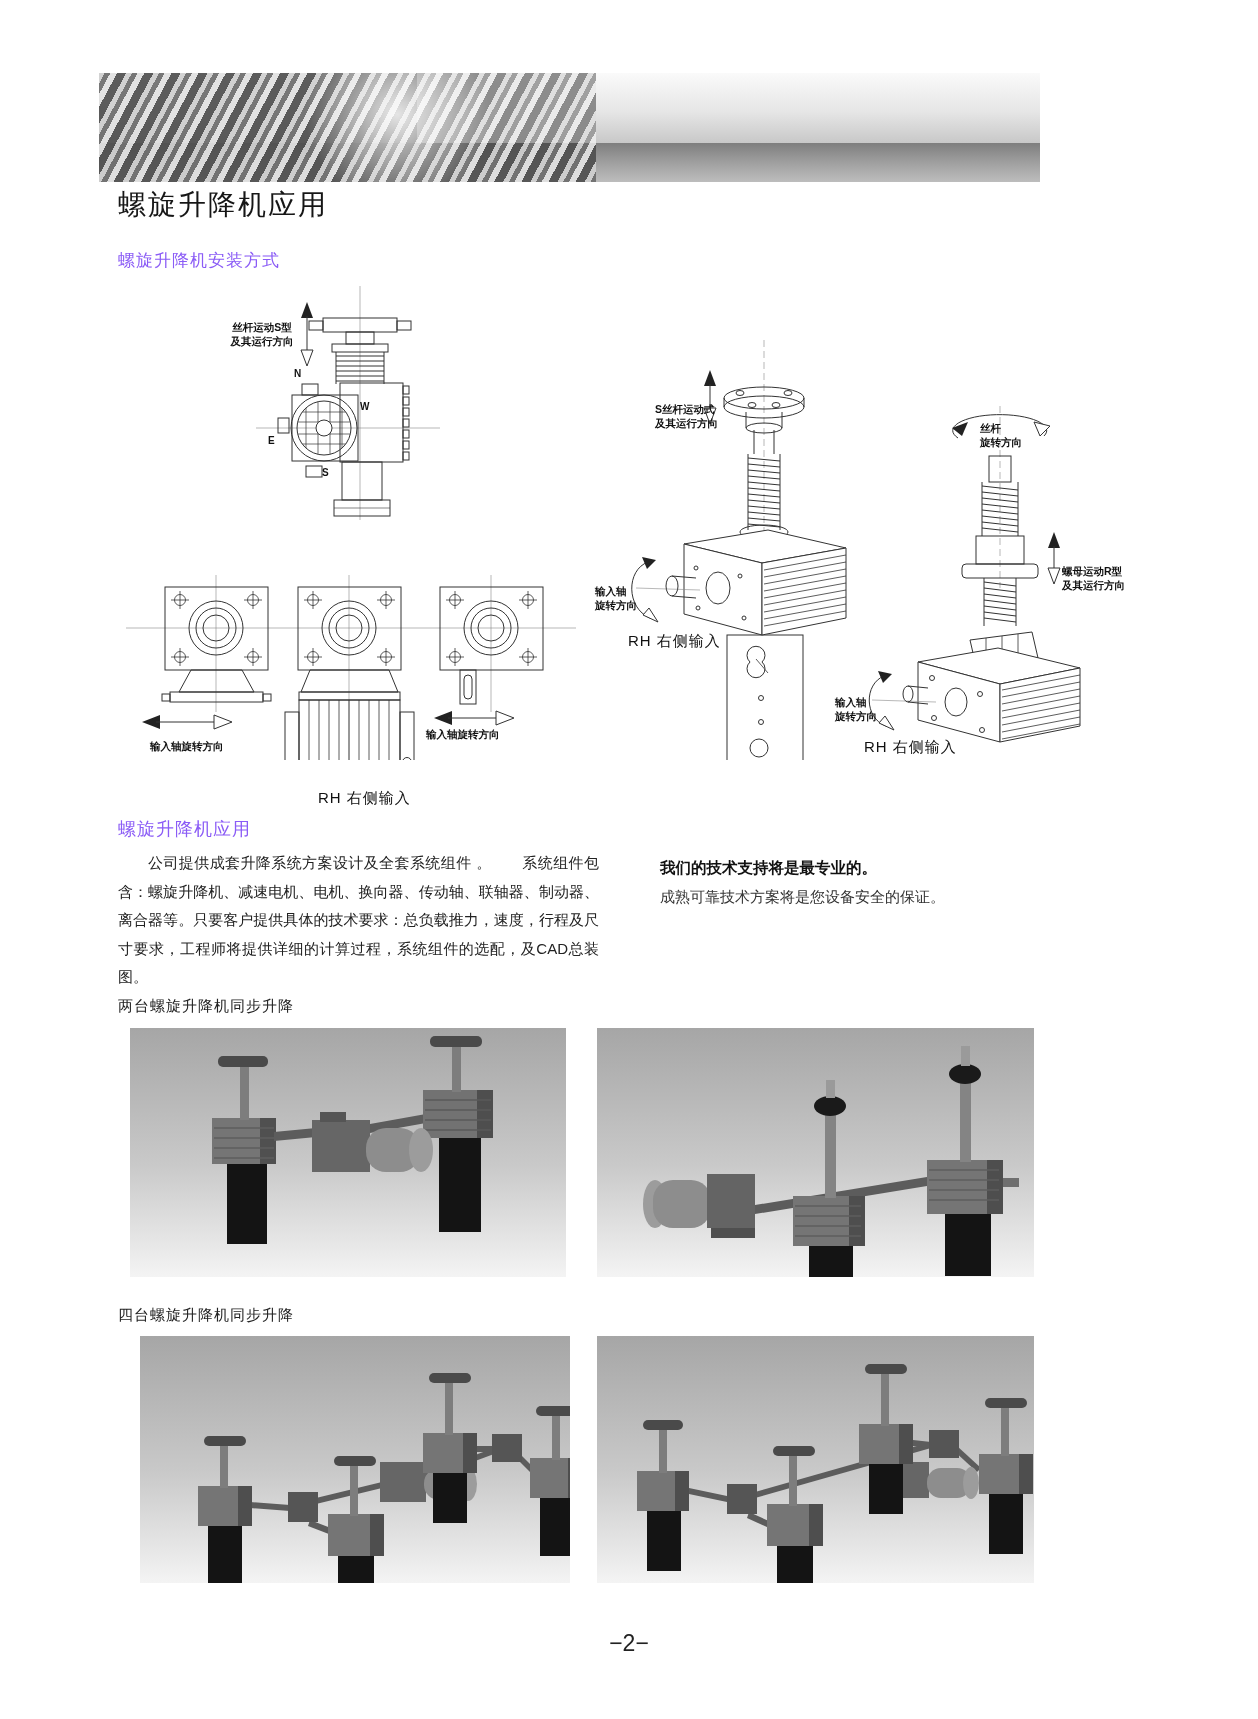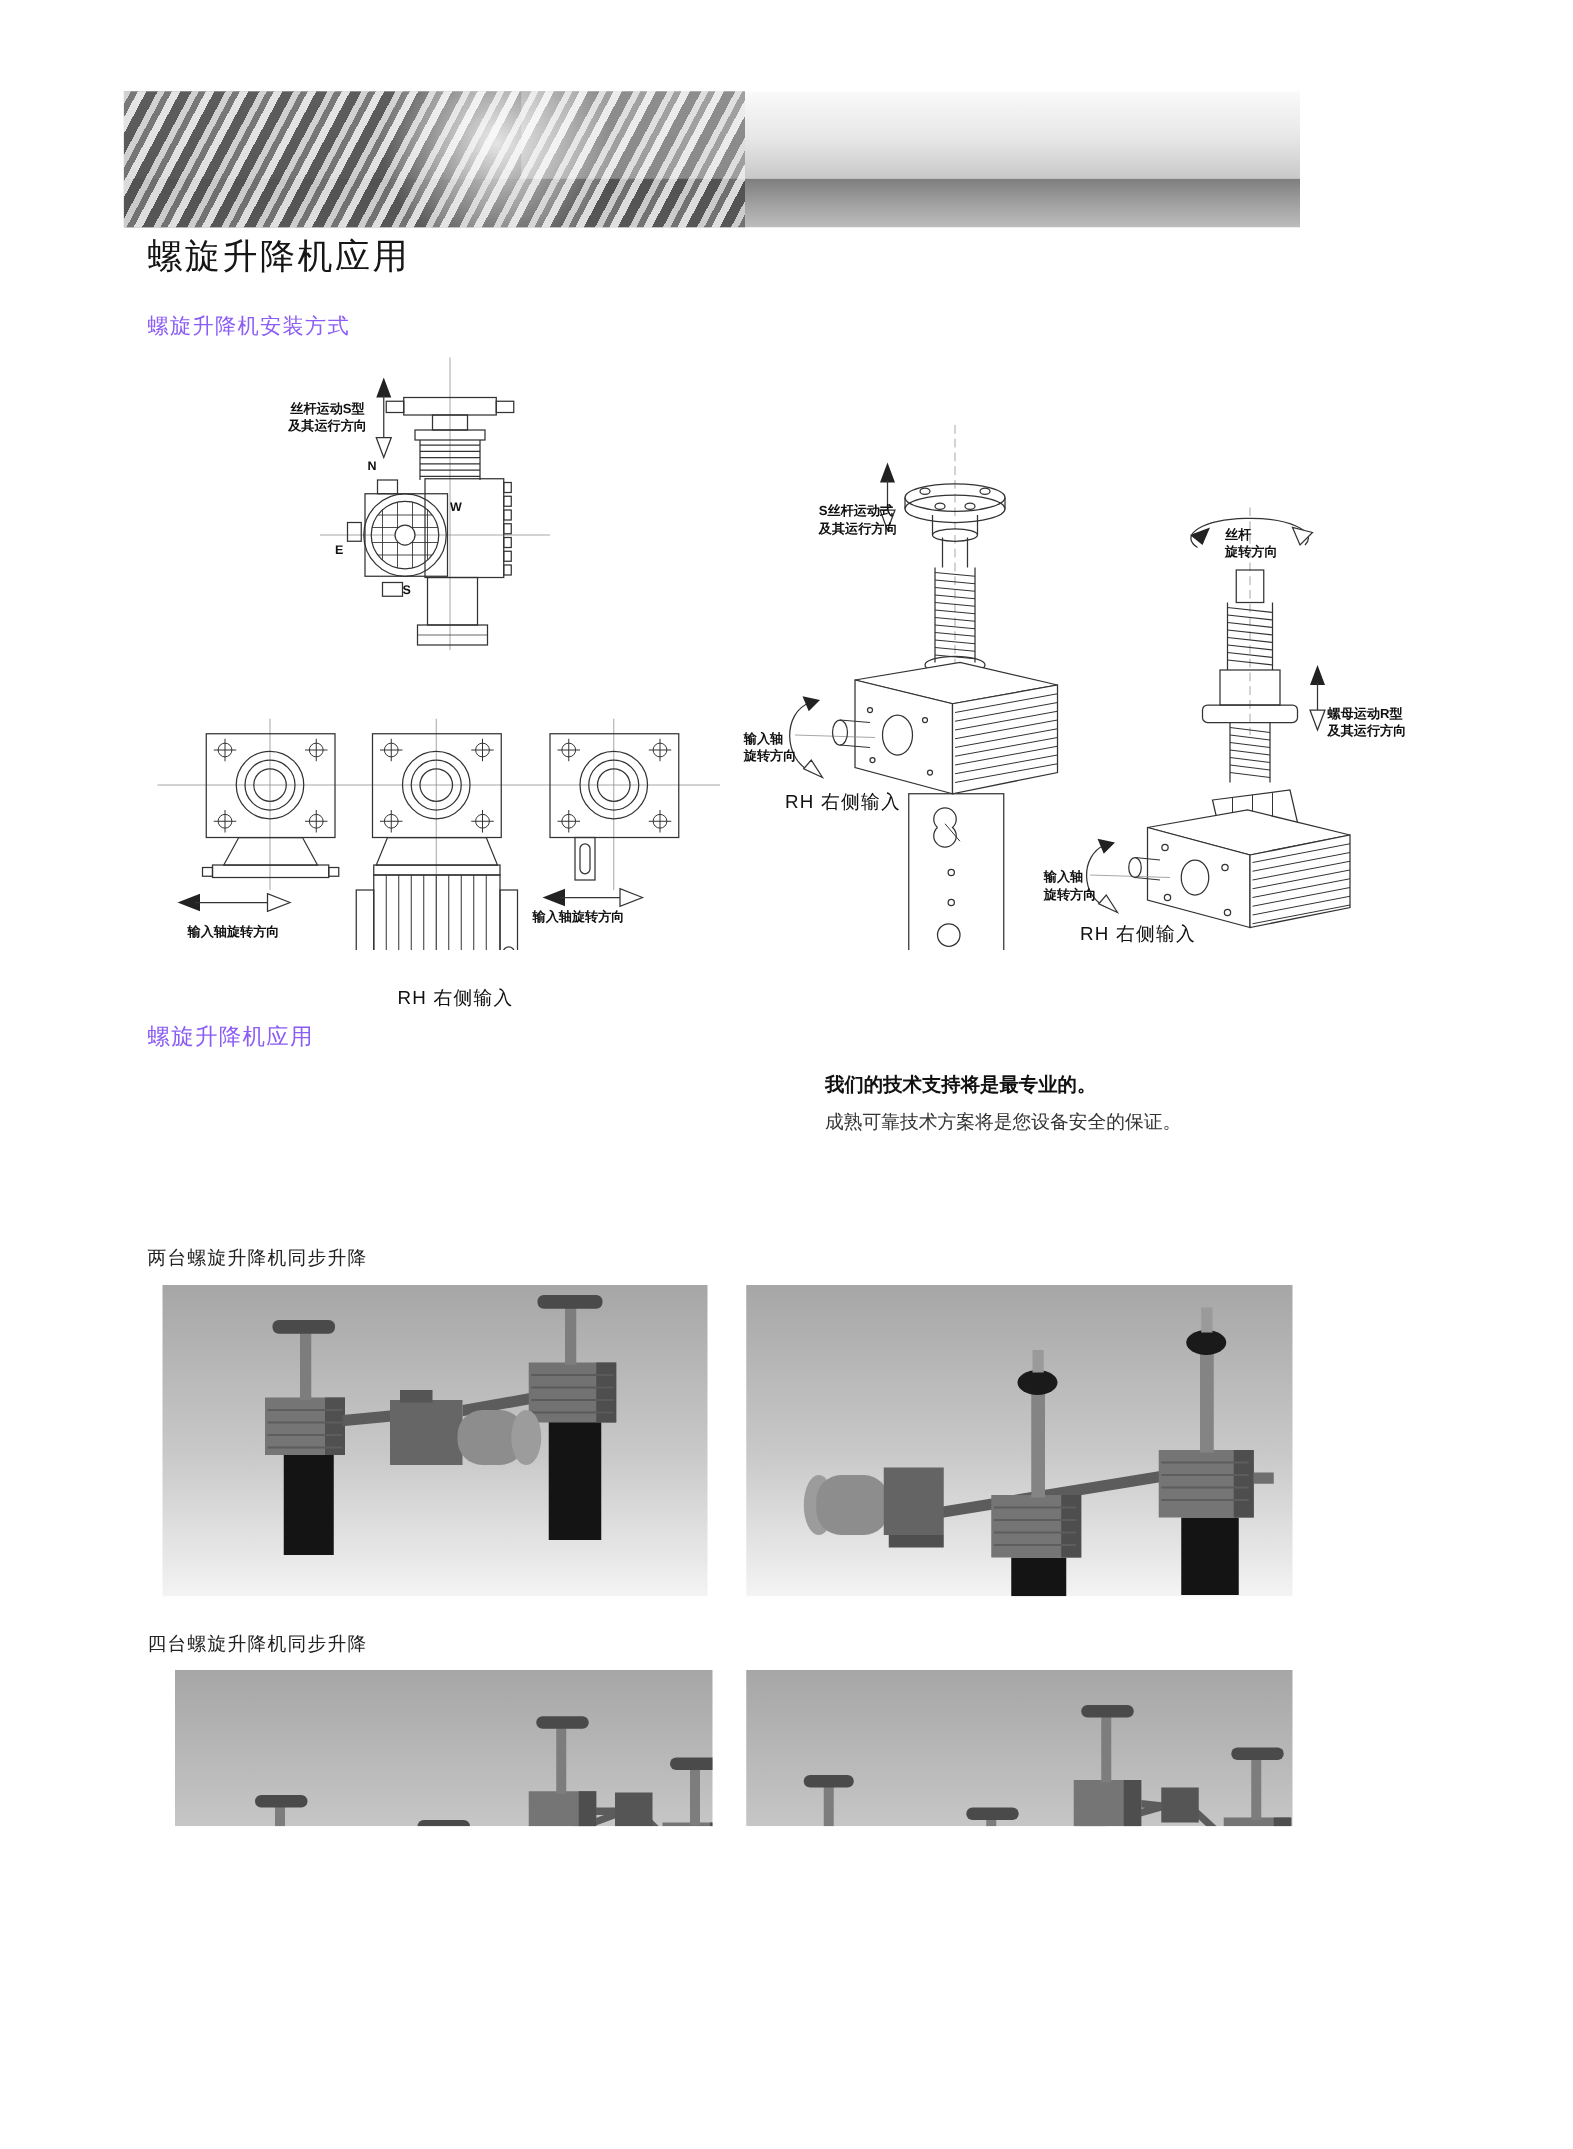--- a/index.html
+++ b/index.html
@@ -1,16 +1,16 @@
 <!DOCTYPE html>
 <html><head>
 <meta charset="utf-8">
 <style>
   html,body{margin:0;padding:0;background:#ffffff;}
-  .page{position:relative;width:1258px;height:1461px;background:#fff;overflow:hidden;
+  .page{position:relative;width:1258px;height:1719px;background:#fff;overflow:hidden;
         font-family:"Liberation Sans","DejaVu Sans",sans-serif;color:#1c1c1c;}
   .abs{position:absolute;}
   
   .banner{left:99px;top:73px;width:941px;height:109px;overflow:hidden;}
   .banner-top{left:0;top:0;width:100%;height:70px;
       background:linear-gradient(180deg,#fafafa 0%,#e6e6e6 55%,#c8c8c8 100%);}
   .banner-bottom{left:0;top:70px;width:100%;height:39px;
       background:linear-gradient(180deg,#7e7e7e 0%,#9c9c9c 45%,#bdbdbd 100%);}
   .banner-gears{left:0;top:0;width:497px;height:109px;
       background:
@@ -288,20 +288,21 @@
   <div class="abs rh-label" style="left:628px;top:632px;">RH 右侧输入</div>
   <div class="abs dlabel" style="left:980px;top:379px;margin-top:42px;">丝杆
 旋转方向</div>
   <div class="abs dlabel" style="left:1062px;top:564px;">螺母运动R型
 及其运行方向</div>
   <div class="abs dlabel" style="left:835px;top:695px;">输入轴
 旋转方向</div>
   <div class="abs rh-label" style="left:864px;top:738px;">RH 右侧输入</div>
 
   <div class="abs h-sub" style="left:118px;top:817px;font-size:18px;">螺旋升降机应用</div>
+  <div class="abs para">公司提供成套升降系统方案设计及全套系统组件 。　　系统组件包含：螺旋升降机、减速电机、电机、换向器、传动轴、联轴器、制动器、离合器等。只要客户提供具体的技术要求：总负载推力，速度，行程及尺寸要求，工程师将提供详细的计算过程，系统组件的选配，及CAD总装图。</div>
   <div class="abs support-b">我们的技术支持将是最专业的。</div>
   <div class="abs support-t">成熟可靠技术方案将是您设备安全的保证。</div>
 
   <div class="abs h-small" style="left:118px;top:997px;">两台螺旋升降机同步升降</div>
 
   <div class="abs photo" style="left:130px;top:1028px;width:436px;height:249px;">
     <svg width="436" height="249" viewBox="0 0 436 249">
 
       <rect x="309" y="108" width="42" height="96" fill="#141414"></rect>
       <polygon points="240,96 296,86 296,95 240,105" fill="#5c5c5c"></polygon>

